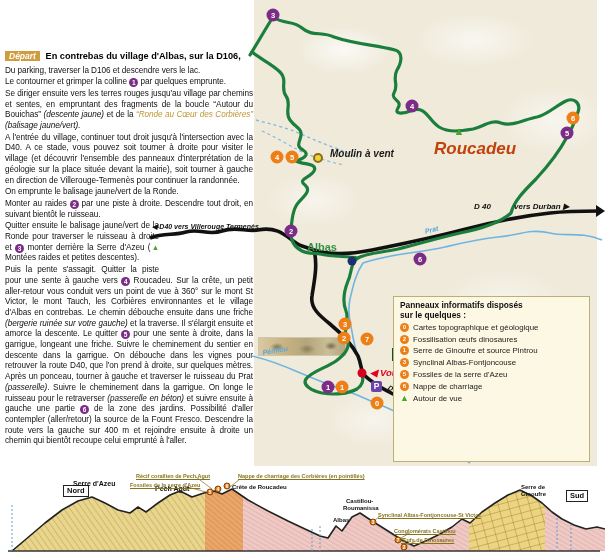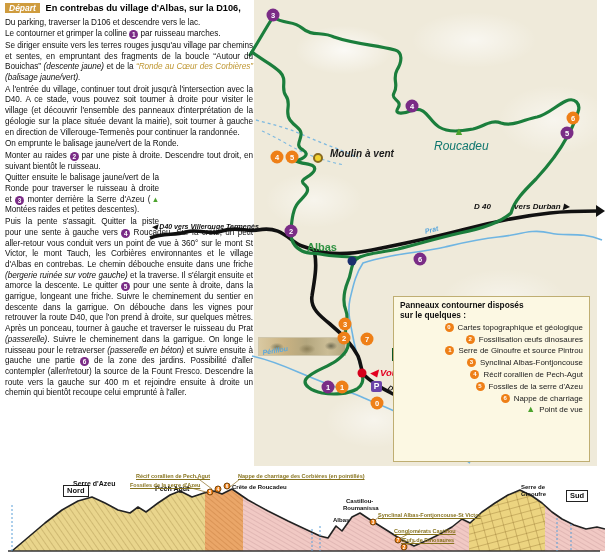--- a/index.html
+++ b/index.html
@@ -20,21 +20,21 @@
   .photo{position:absolute;left:258px;top:337px;width:88px;height:19px;z-index:2;
     border:1px solid #cfc6ab;box-sizing:border-box;
     background:
       radial-gradient(10px 6px at 18px 9px, #7c7a5e, rgba(0,0,0,0) 70%),
       radial-gradient(12px 7px at 48px 11px, #8d8059, rgba(0,0,0,0) 70%),
       radial-gradient(9px 6px at 72px 8px, #6f6b52, rgba(0,0,0,0) 70%),
       linear-gradient(90deg,#d9c9a2,#c9b282 30%,#b3a67e 55%,#cbbd96 80%,#b3a67e);}
   
   .maplbl{position:absolute;z-index:4;white-space:nowrap;transform-origin:left top;}
   .lbl-moulin{font-weight:bold;font-style:italic;font-size:10px;color:#1a1a1a;}
-  .lbl-roucadeu{font-weight:normal;font-style:italic;font-size:12px;color:#0f766e;}
+  .lbl-roucadeu{font-weight:bold;font-style:italic;font-size:17px;color:#c2410c;}
   .lbl-albas{font-weight:bold;font-size:11px;color:#2f9242;}
   .lbl-river{color:#5aa7dc;font-style:italic;font-weight:bold;font-size:7px;}
   .lbl-road{color:#111;font-weight:bold;font-style:italic;font-size:8px;}
   .lbl-road-sm{color:#111;font-weight:bold;font-style:italic;font-size:7px;}
   .lbl-depart{background:#17813a;color:#fff;border:1px solid #0b5526;padding:1px 6px;
     font-style:italic;font-weight:bold;font-size:8px;letter-spacing:.4px;}
   .lbl-parking{background:#6b43a8;color:#fff;width:11px;height:11px;font-size:8.5px;font-weight:bold;
     text-align:center;line-height:11px;border-radius:2px;}
   .lbl-ici{color:#e30020;font-weight:bold;font-style:italic;font-size:9.5px;}
   
@@ -43,27 +43,27 @@
   .m-purple{width:13px;height:13px;background:#7a2c86;font-size:7.5px;line-height:13px;}
   .m-orange{width:13px;height:13px;background:#ee7f17;font-size:7.5px;line-height:13px;}
   .m-yellow{width:10px;height:10px;background:#f2d22e;border:2px solid #8a6b1f;box-sizing:border-box;}
   .m-navy{width:9px;height:9px;background:#1c2f6e;}
   .m-red{width:9px;height:9px;background:#d5001c;}
   .m-tri{background:none;color:#4ca32d;font-size:11px;line-height:11px;width:12px;height:11px;border-radius:0;}
   
   .legend{position:absolute;left:393px;top:296px;width:197px;height:166px;z-index:6;
     background:#fcf8e3;border:1px solid #bfae72;box-sizing:border-box;padding:4px 6px;}
   .legend-title{font-weight:bold;font-size:8.3px;line-height:9.6px;color:#111;}
-  .lg-row{display:flex;gap:4px;margin-top:2.6px;font-size:7.9px;line-height:9.2px;color:#222;align-items:flex-start;justify-content:flex-end;}
+  .lg-row{display:flex;gap:4px;margin-top:2.6px;font-size:7.9px;line-height:9.2px;color:#222;align-items:flex-start;}
   .lg-ico{flex:0 0 9px;width:9px;height:9px;border-radius:50%;background:#ee7f17;color:#fff;
     font-size:6px;font-weight:bold;text-align:center;line-height:9px;}
   .lg-tri{background:none !important;color:#4ca32d;font-size:9px;line-height:9px;border-radius:0;}
   
   .text-col{position:absolute;left:5px;top:3px;width:248px;z-index:7;color:#111;}
-  .headline{font-weight:bold;font-size:9.2px;line-height:11.5px;color:#000;margin-bottom:3px;}
+  .headline{font-weight:bold;font-size:9.2px;line-height:11.5px;color:#000;margin-bottom:3px;margin-top:48px;}
   .depart-badge{background:#cf9c3e;color:#fff;font-style:italic;font-weight:bold;
     padding:0 4px;margin-right:3px;font-size:8.5px;}
   .para{margin:0 0 1px 0;font-size:8.2px;line-height:10.7px;text-align:justify;letter-spacing:-0.05px;}
   .fl{float:right;}
   .it{font-style:italic;}
   .gold{font-style:italic;color:#bf9733;}
   .tbadge{display:inline-block;width:9px;height:9px;border-radius:50%;background:#7a2c86;color:#fff;
     font-size:6.5px;font-weight:bold;text-align:center;line-height:9.5px;font-style:normal;vertical-align:-1px;}
   .tri-inline{color:#4ca32d;font-size:7.5px;}
   
@@ -185,67 +185,63 @@
       <div class="marker m-orange" style="left: 342px; top: 387px;">1</div>
       <div class="marker m-orange" style="left: 377px; top: 403px;">0</div>
       <div class="marker m-yellow" style="left: 318px; top: 158px;"></div>
       <div class="marker m-navy" style="left: 352px; top: 261px;"></div>
       <div class="marker m-red" style="left: 362px; top: 373px;"></div>
       <div class="marker m-tri" style="left: 459px; top: 131px;">▲</div>
     </div>
 
   <div class="legend">
     <div class="legend-title">
-      <span>Panneaux contourner disposés</span><br>
+      <span>Panneaux informatifs disposés</span><br>
       <span>sur le quelques :</span>
     </div>
     <div id="legend-items">
         <div class="lg-row">
           <span class="lg-ico">0</span>
           <span>Cartes topographique et géologique</span>
         </div>
         <div class="lg-row">
           <span class="lg-ico">2</span>
           <span>Fossilisation œufs dinosaures</span>
         </div>
         <div class="lg-row">
           <span class="lg-ico">1</span>
           <span>Serre de Ginoufre et source Pintrou</span>
         </div>
         <div class="lg-row">
           <span class="lg-ico">3</span>
           <span>Synclinal Albas-Fontjoncouse</span>
         </div>
         <div class="lg-row">
-          <span class="lg-ico">4</span>
-          <span>Récif corallien de Pech-Agut</span>
-        </div>
-        <div class="lg-row">
           <span class="lg-ico">5</span>
           <span>Fossiles de la serre d'Azeu</span>
         </div>
         <div class="lg-row">
           <span class="lg-ico">6</span>
           <span>Nappe de charriage</span>
         </div>
         <div class="lg-row">
           <span class="lg-ico lg-tri">▲</span>
-          <span>Point de vue</span>
+          <span>Autour de vue</span>
         </div>
       </div>
   </div>
 
   <div class="text-col">
     <div class="headline">
       <span class="depart-badge">Départ</span>
       <span>En contrebas du village d'Albas, sur la D106,</span><br>
     </div>
     <div id="route-text">
         <p class="para"><span>Du parking, traverser la D106 et descendre vers le lac.</span></p>
-        <p class="para"><span>Le contourner et grimper la colline </span><span class="tbadge">1</span><span> par ruisseau marches.</span></p>
+        <p class="para"><span>Le contourner et grimper la colline </span><span class="tbadge">1</span><span> par quelques emprunte.</span></p>
         <p class="para"><span>Se diriger ensuite vers les terres rouges jusqu'au village par chemins et sentes, en empruntant des fragments de la boucle “Autour du Bouichas” </span><span class="it">(descente jaune)</span><span> et de la </span><span class="gold">“Ronde au Cœur des Corbières”</span><span> </span><span class="it">(balisage jaune/vert).</span></p>
         <p class="para"><span>A l'entrée du village, continuer tout droit jusqu'à l'intersection avec la D40. A ce stade, vous pouvez soit tourner à droite pour visiter le village (et découvrir l'ensemble des panneaux d'interprétation de la géologie sur la place située devant la mairie), soit tourner à gauche en direction de Villerouge-Termenès pour continuer la randonnée.</span></p>
         <p class="para"><span>On emprunte le balisage jaune/vert de la Ronde.</span></p>
         <p class="para"><span>Monter au raides </span><span class="tbadge">2</span><span> par une piste à droite. Descendre tout droit, en suivant bientôt le ruisseau.</span></p>
         <p class="para"><span class="fl" style="width: 94px; height: 46px;"></span><span>Quitter ensuite le balisage jaune/vert de la Ronde pour traverser le ruisseau à droite et </span><span class="tbadge">3</span><span> monter derrière la Serre d'Azeu (</span><span class="tri-inline">▲</span><span> Montées raides et petites descentes).</span></p>
         <p class="para"><span>Puis la pente s'assagit. Quitter la piste pour une sente à gauche vers </span><span class="tbadge">4</span><span> Roucadeu. Sur la crête, un petit aller-retour vous conduit vers un point de vue à 360°  sur le mont St Victor, le mont Tauch, les Corbières environnantes et le village d'Albas en contrebas. Le chemin débouche ensuite  dans une friche </span><span class="it">(bergerie ruinée sur votre gauche)</span><span> et la traverse. Il s'élargit ensuite et amorce la descente. Le quitter </span><span class="tbadge">5</span><span> pour une sente à droite, dans la garrigue, longeant une friche. Suivre le cheminement du sentier en descente dans la garrigue. On débouche dans les vignes pour retrouver la route D40, que l'on prend à droite, sur quelques mètres. Après un ponceau, tourner à gauche et traverser le ruisseau du Prat </span><span class="it">(passerelle)</span><span>. Suivre le cheminement dans la garrigue. On longe le ruisseau pour le retraverser </span><span class="it">(passerelle en béton)</span><span> et suivre ensuite à gauche une partie </span><span class="tbadge">6</span><span> de la zone des jardins. Possibilité d'aller contempler (aller/retour) la source de la Fount Fresco. Descendre la route vers la gauche sur 400 m et rejoindre ensuite à droite un chemin qui bientôt recoupe celui emprunté à l'aller.</span></p>
       </div>
   </div>
 
   <div id="cs-labels">

